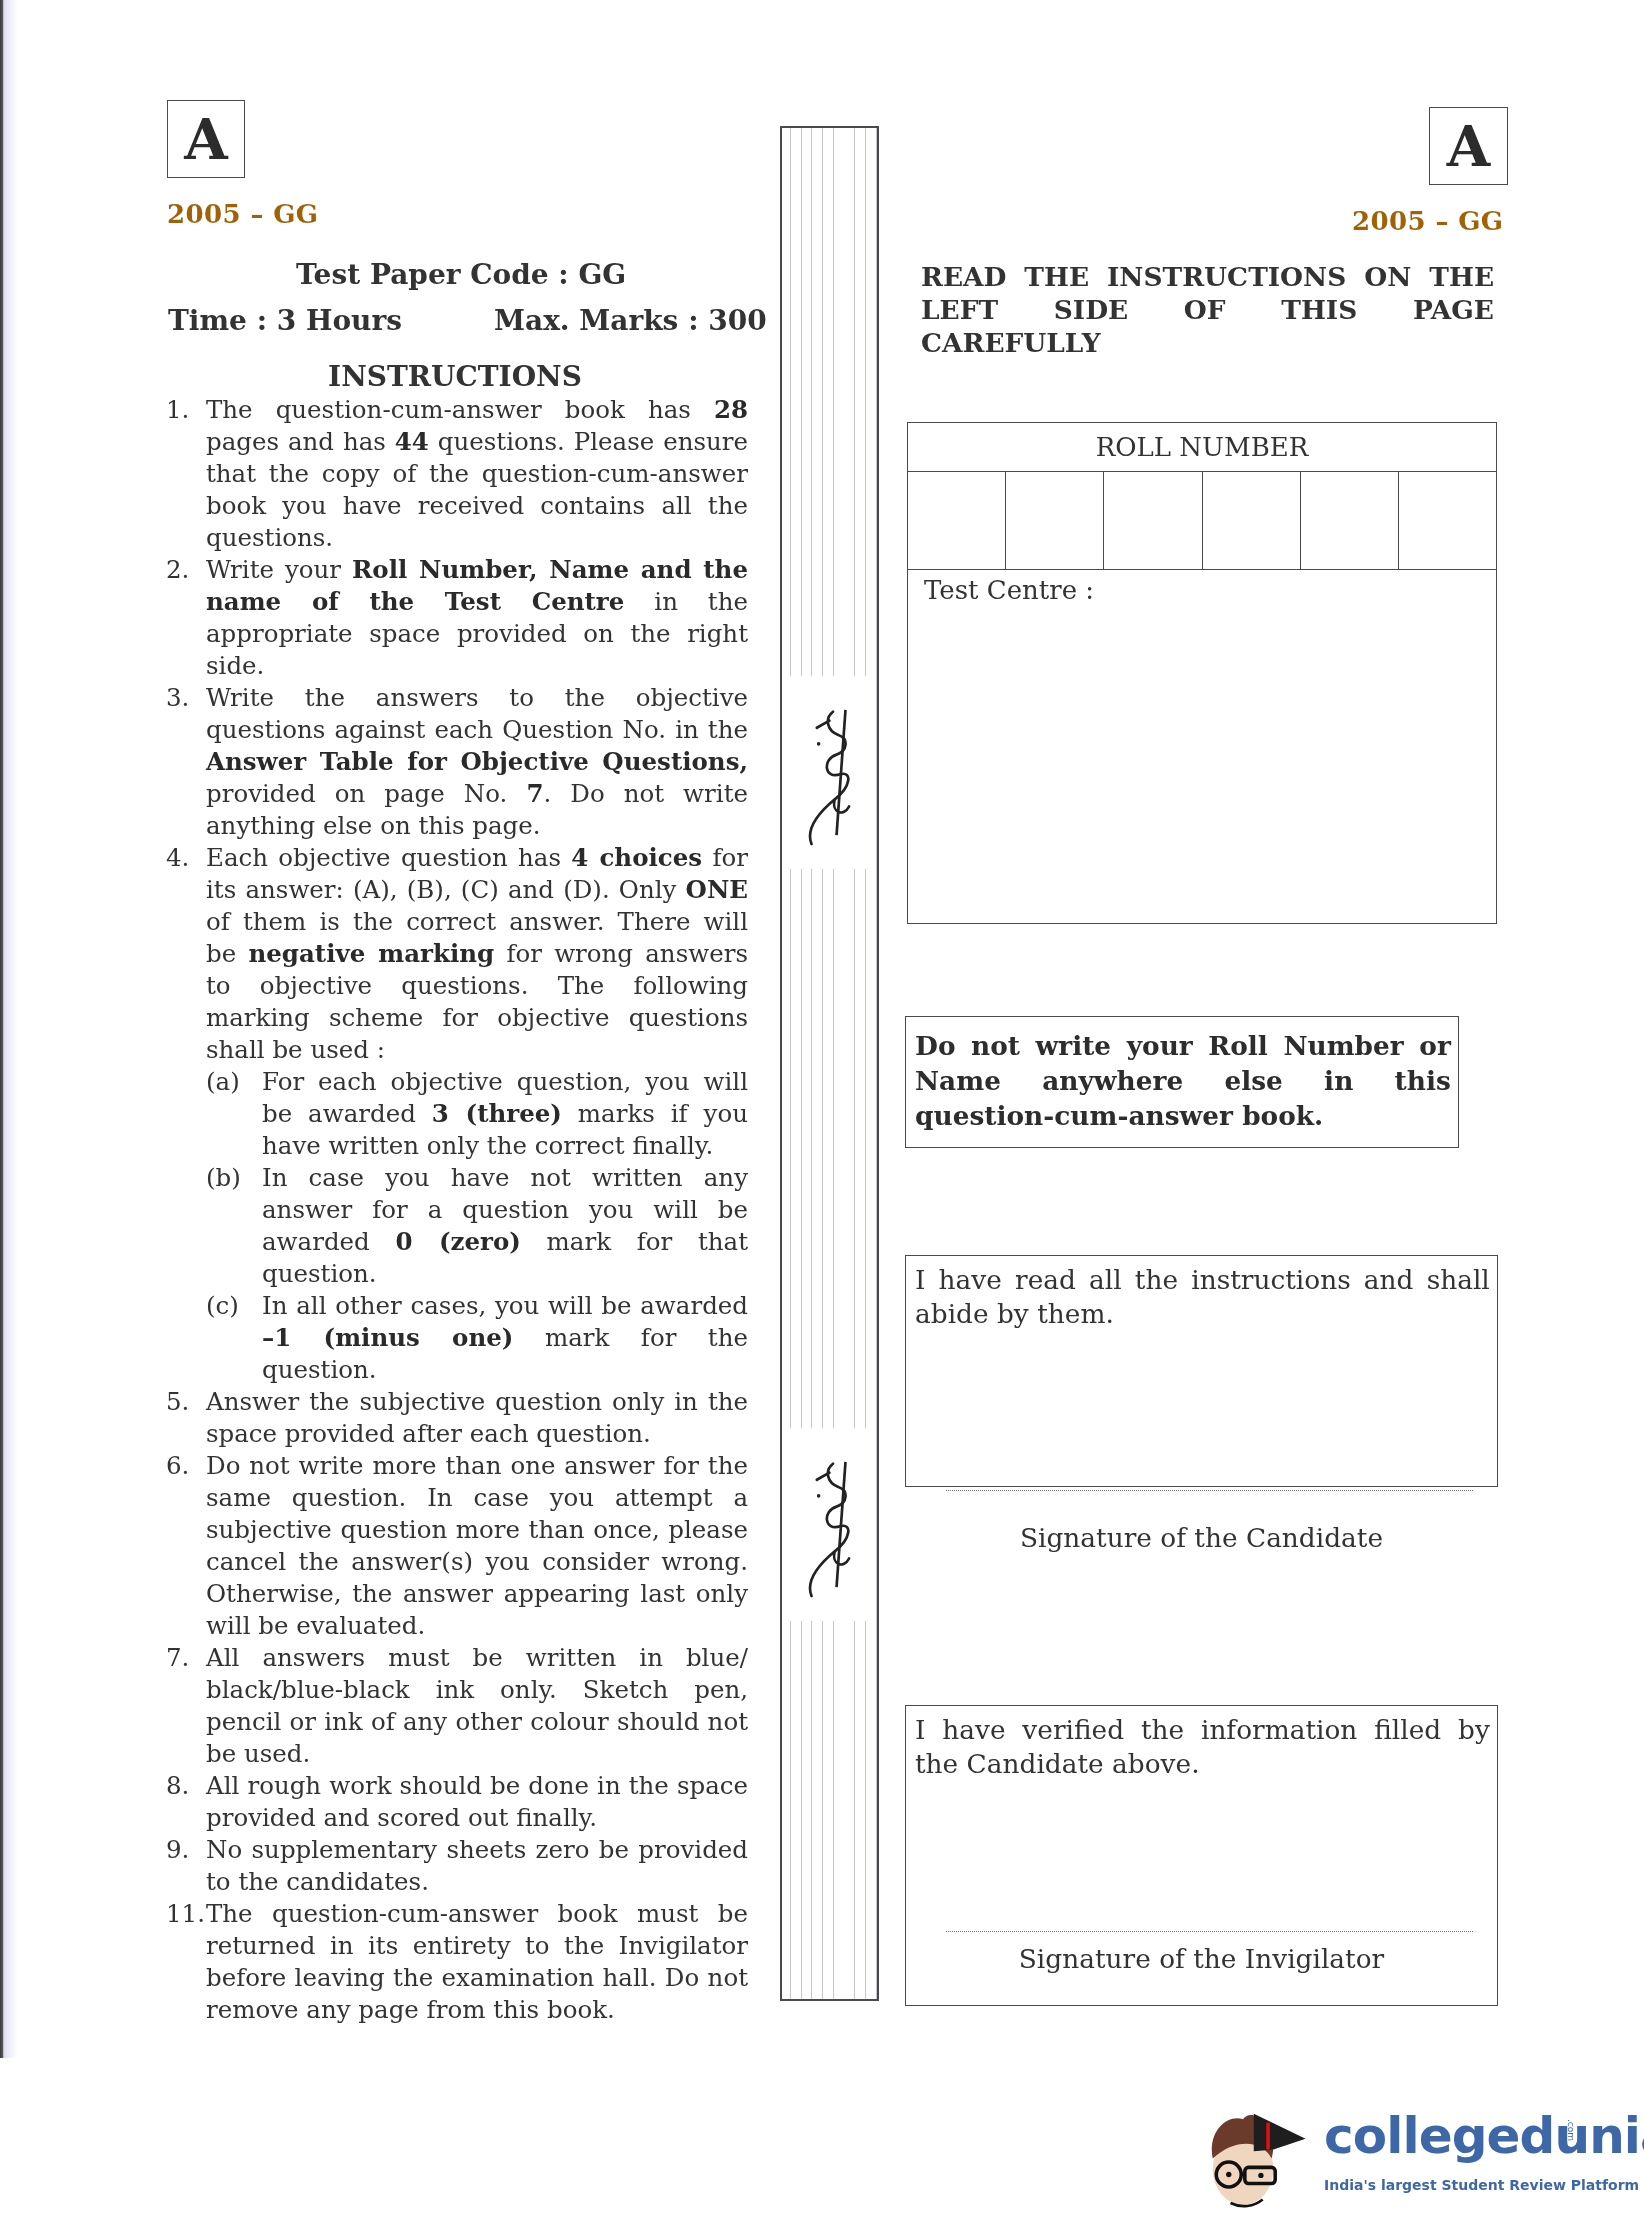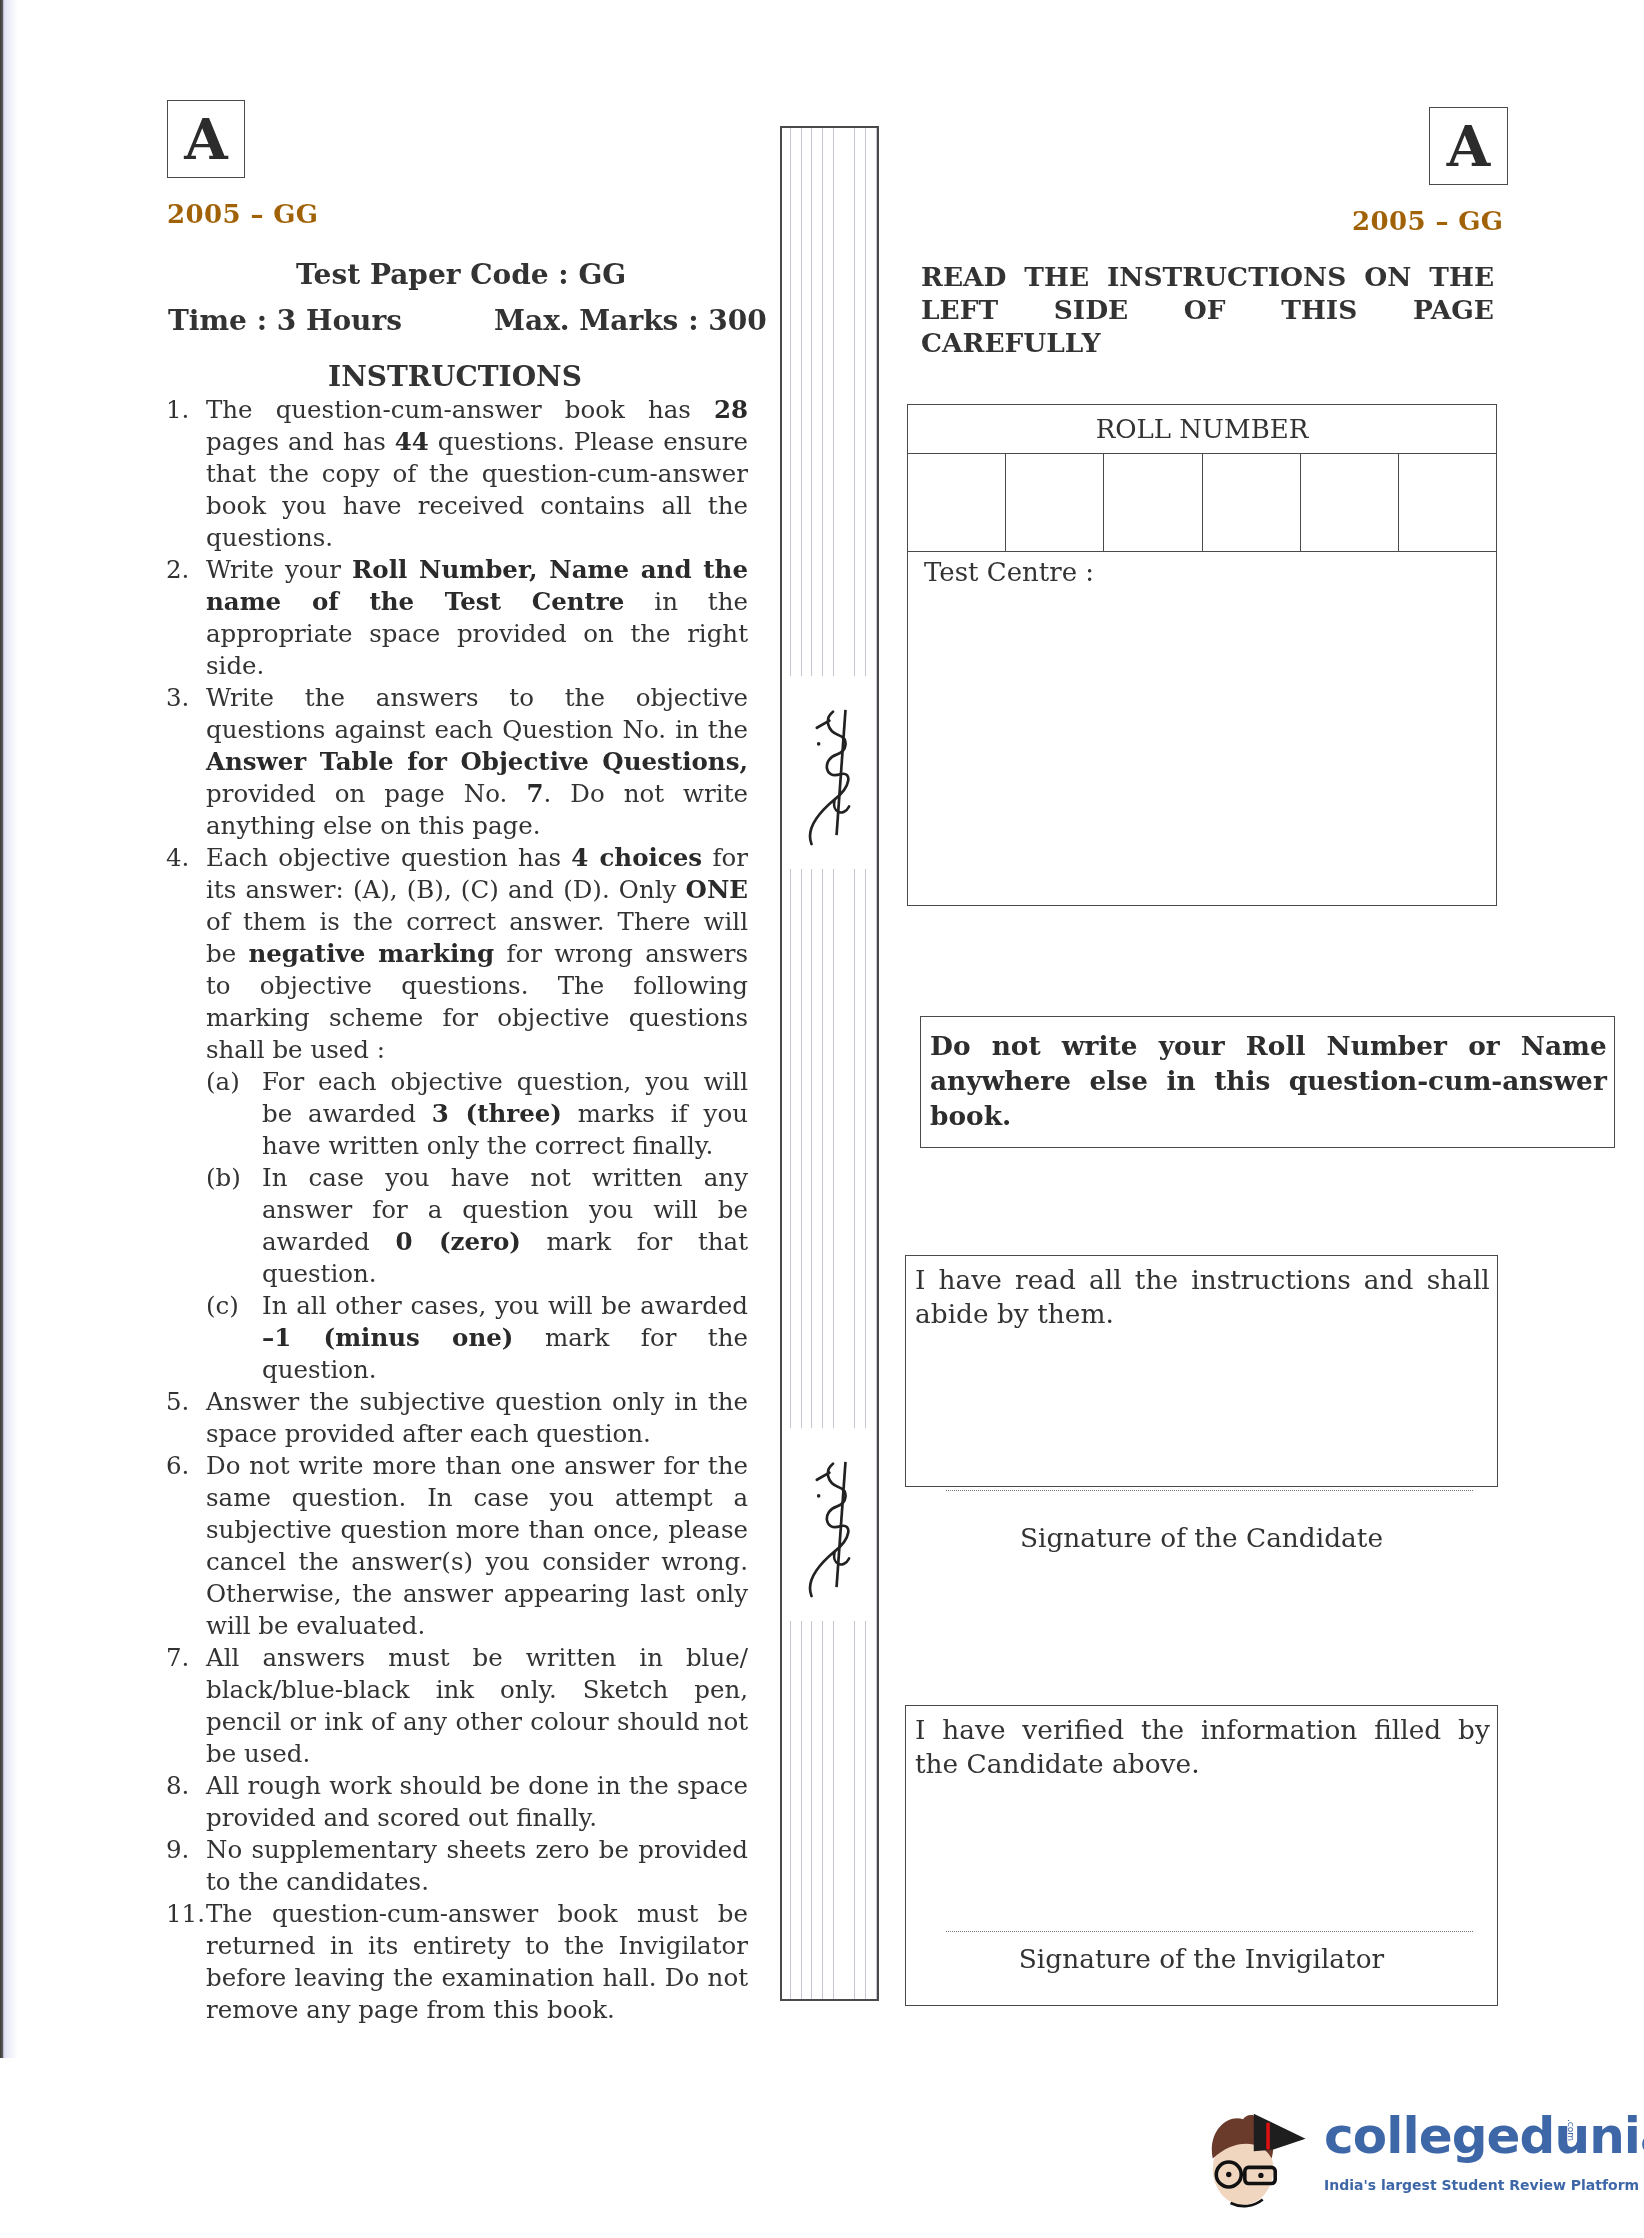--- a/index.html
+++ b/index.html
@@ -45,34 +45,34 @@
         transparent 0px, transparent 8px,
         rgba(150,150,175,0.55) 8px, rgba(150,150,175,0.55) 9px,
         transparent 9px, transparent 10.7px);
   }
   .strip-sig { position:absolute; left:2.7px; width:88px; height:193px; background:#fff;
     display:flex; align-items:center; justify-content:center; }
   .read-instr { left:921px; top:260px; width:573px; font-size:26.4px; font-weight:bold;
     line-height:33px; color:#333; text-align:justify; text-align-last:justify; }
   .read-instr .l2 { text-align-last:auto; }
 
-  .roll-box { left:907px; top:404px; width:590px; height:502px;
+  .roll-box { left:907px; top:422px; width:590px; height:502px;
     border:1.8px solid #4a4a4a; box-sizing:border-box; }
   .roll-title { height:48px; border-bottom:1.8px solid #4a4a4a; text-align:center;
     font-size:26px; line-height:48px; color:#333; }
   .roll-cells { display:flex; height:97px; border-bottom:1.8px solid #4a4a4a; }
   .roll-cell { flex:1; border-right:1.8px solid #4a4a4a; }
   .roll-cell:last-child { border-right:none; }
   .name-area { height:190px; border-bottom:1.8px solid #4a4a4a; padding:4.5px 0 0 16px;
     box-sizing:border-box; font-size:26px; color:#333; }
   .centre-area { padding:4.5px 0 0 16px; font-size:26px; color:#333; }
 
-  .notice { left:905px; top:1016px; width:695px; height:132px;
+  .notice { left:905px; top:1016px; width:554px; height:132px;
     border:1.8px solid #4a4a4a; box-sizing:border-box; padding:10.7px 7.2px 0 9px;
-    font-size:26.4px; font-weight:bold; line-height:35px; color:#2d2d2d; text-align:justify;margin-left:15px; }
+    font-size:26.4px; font-weight:bold; line-height:35px; color:#2d2d2d; text-align:justify; }
 
   .decl { left:905px; width:593px; border:1.8px solid #4a4a4a; box-sizing:border-box;
     padding:7.2px 7.2px 0 9px; font-size:26.4px; line-height:34px; color:#333; text-align:justify; }
   .sig-line { position:absolute; left:40px; right:24px; border-top:1.8px dotted #777; }
   .sig-label { position:absolute; left:0; right:0; text-align:center; font-size:26.4px; color:#333; }
 
   .logo { left:1191px; top:2087px; width:403px; height:125px; }
   .logo-word { position:absolute; left:133px; top:19.7px; font-family:"DejaVu Sans","Liberation Sans",sans-serif;
     font-size:50px; font-weight:bold; color:#3e67a8; letter-spacing:-0.9px; }
   .logo-com { position:absolute; left:385px; top:32px; font-family:"DejaVu Sans",sans-serif;

